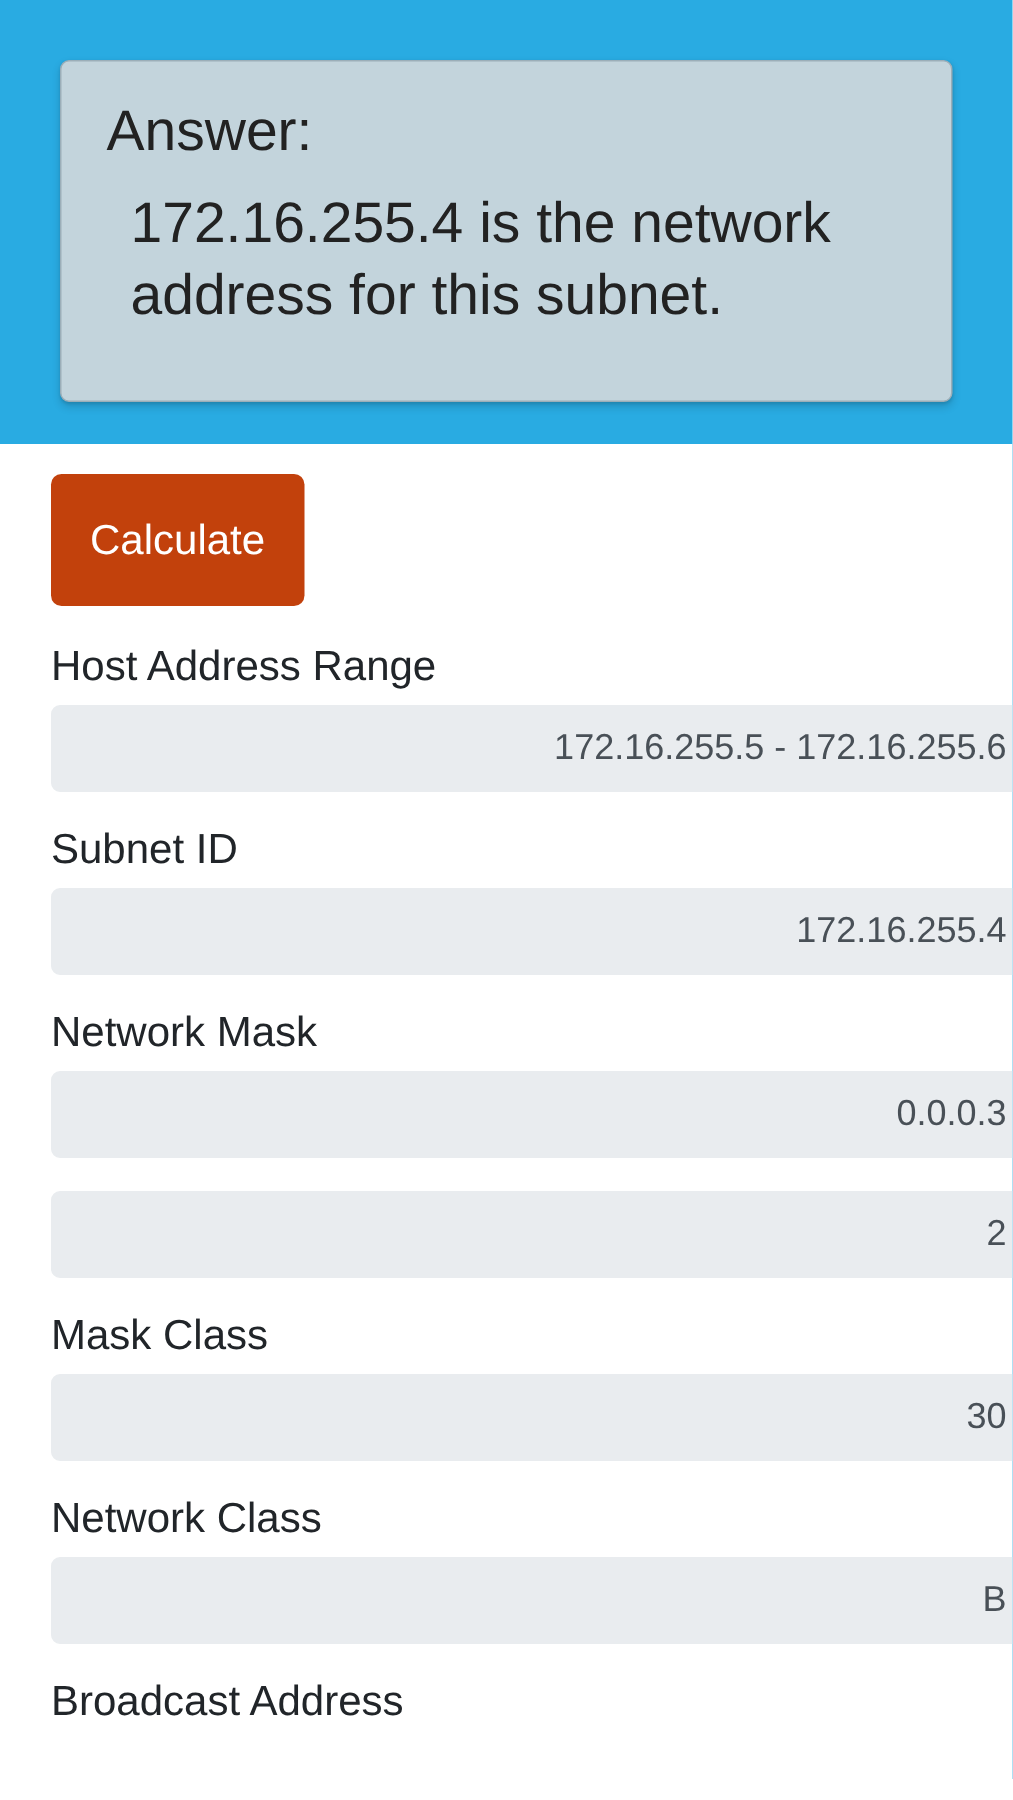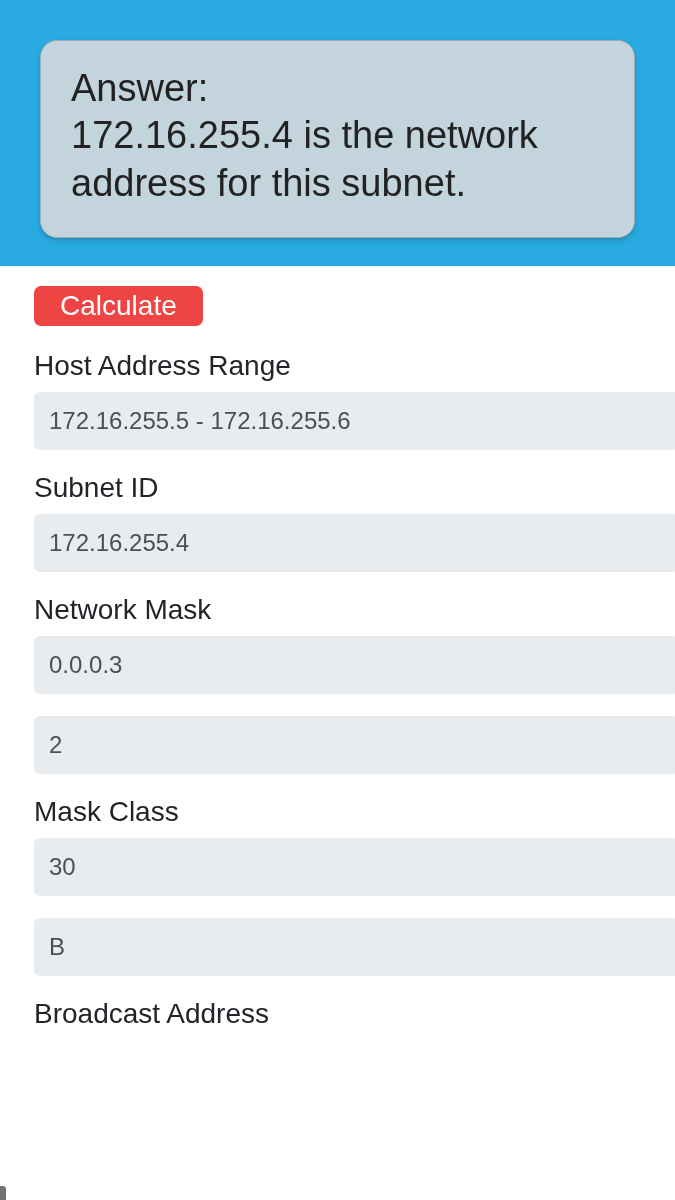--- a/index.html
+++ b/index.html
@@ -9,76 +9,77 @@
     min-height:1200px;
     background:#29abe2;
     font-family: -apple-system, BlinkMacSystemFont, "Segoe UI", Helvetica, Arial, sans-serif;
     color:#212529;
   }
   .answer-card {
     margin:40px 40px 28px 40px;
     padding:26px 30px 30px 30px;
     background:#c3d4dc;
     border:1px solid #9caeb8;
-    border-radius:17px;
+    border-radius:6px;
     box-shadow:0 3px 6px rgba(0,0,0,0.15), 0 1px 2px rgba(0,0,0,0.1);
   }
   .answer-title {
     font-size:38px;
     font-weight:400;
     color:#222;
     margin:0 0 2px 0;
   }
   .answer-text {
     font-size:38px;
     font-weight:400;
     color:#222;
-    margin:0;
+    margin:16px;
     line-height:1.25;
   }
   .form-panel {
     background:#fff;
     margin:0;
     padding:20px 0 40px 0;
     border-radius:0;
     min-height:960px;
     position:relative;
   }
   .form-inner {
     padding:0 34px 0 34px;
   }
   .calc-btn {
     display:inline-block;
-    background:#ef4444;
+    background:#c2410c;
     color:#fff;
     font-size:28px;
     font-weight:400;
     border:none;
     border-radius:7px;
-    padding:4px 26px;
+    padding:28px 26px;
     cursor:pointer;
     margin-bottom:24px;
   }
   .field-group { margin-bottom:22px; }
   .field-label {
     font-size:28px;
     color:#212529;
     margin-bottom:10px;
     display:block;
   }
   .field-value {
     width:100%;
     background:#e9ecef;
     border:1px solid #e9ecef;
     border-radius:6px 0 0 6px;
-    padding:14px 14px;
+    padding:14px 3px;
     font-size:24px;
     color:#495057;
     margin-right:-34px;
     width:calc(100% + 34px);
+    text-align:right;
   }
   .left-edge {
     position:absolute;
     left:0;
     top:920px;
     bottom:0;
     width:6px;
     background:#000;
     opacity:.55;
     border-radius:0 3px 3px 0;
@@ -116,20 +117,21 @@
     <div class="field-group">
       <div class="field-value">2</div>
     </div>
 
     <div class="field-group">
       <span class="field-label">Mask Class</span>
       <div class="field-value">30</div>
     </div>
 
     <div class="field-group">
+      <span class="field-label">Network Class</span>
       <div class="field-value">B</div>
     </div>
 
     <div class="field-group">
       <span class="field-label">Broadcast Address</span>
     </div>
 
   </div>
 </div>
 

